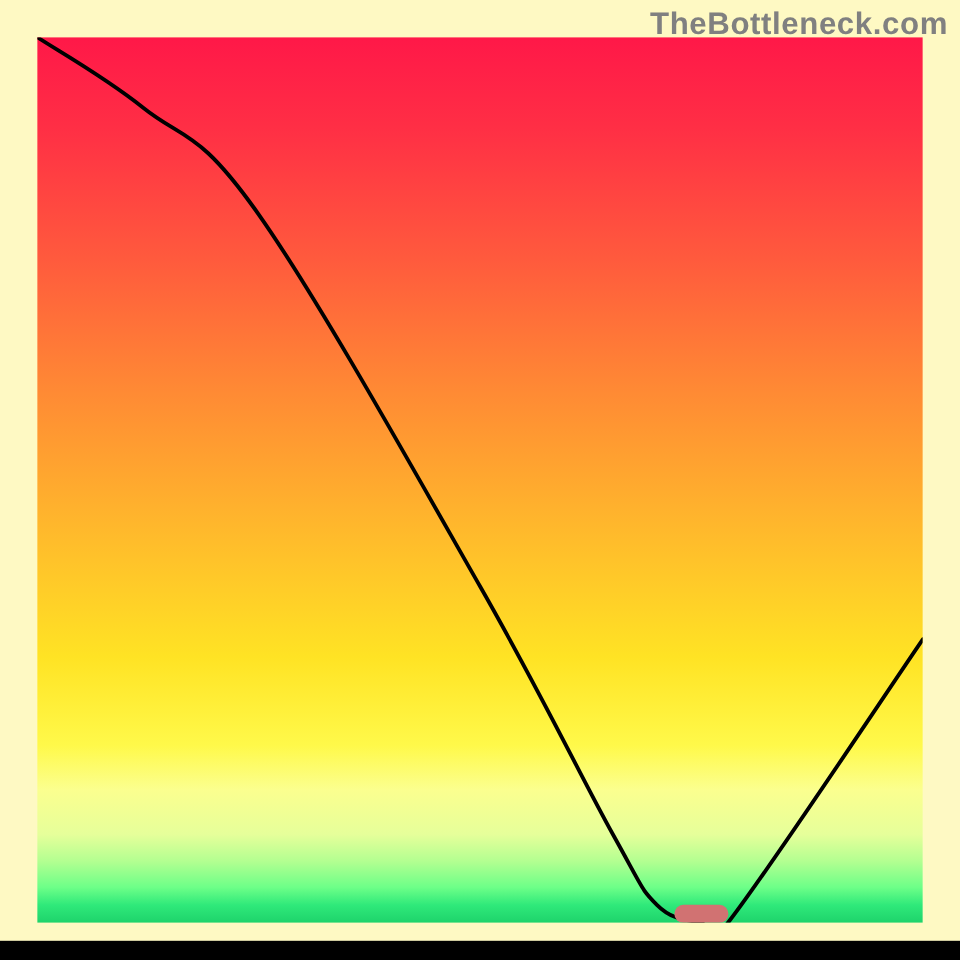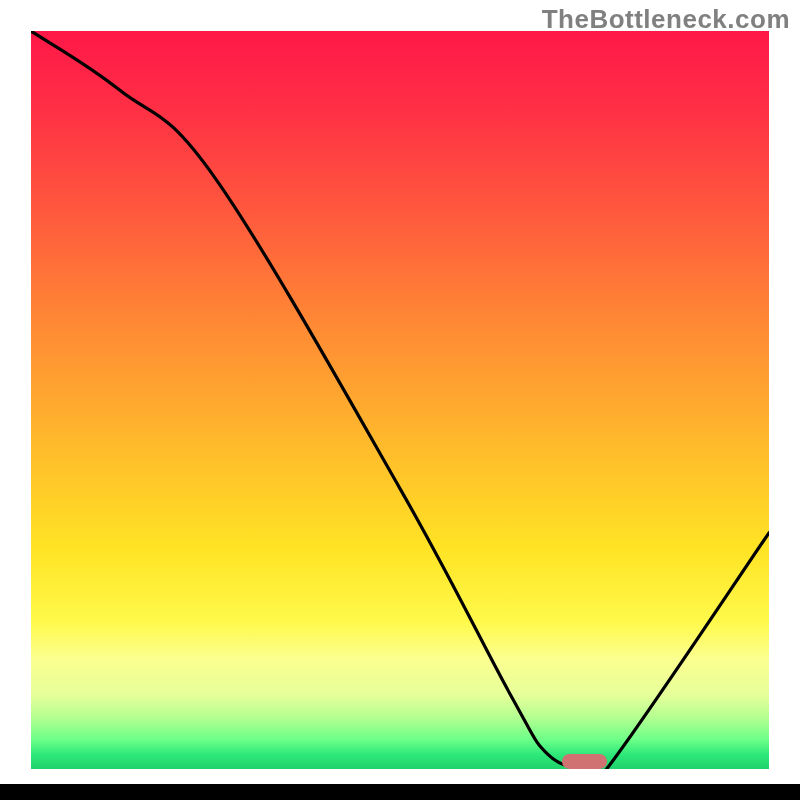--- a/index.html
+++ b/index.html
@@ -8,21 +8,21 @@
     width: 800px;
     height: 800px;
     background: #000;
     overflow: hidden;
     font-family: Arial, Helvetica, sans-serif;
   }
   .frame {
     position: relative;
     width: 800px;
     height: 784px;
-    background: #ffffff;
+    background: #fef9c3;
   }
   .watermark {
     position: absolute;
     top: 4px;
     right: 10px;
     color: #808080;
     font-size: 26px;
     font-weight: 600;
     letter-spacing: 0.5px;
     z-index: 40;

